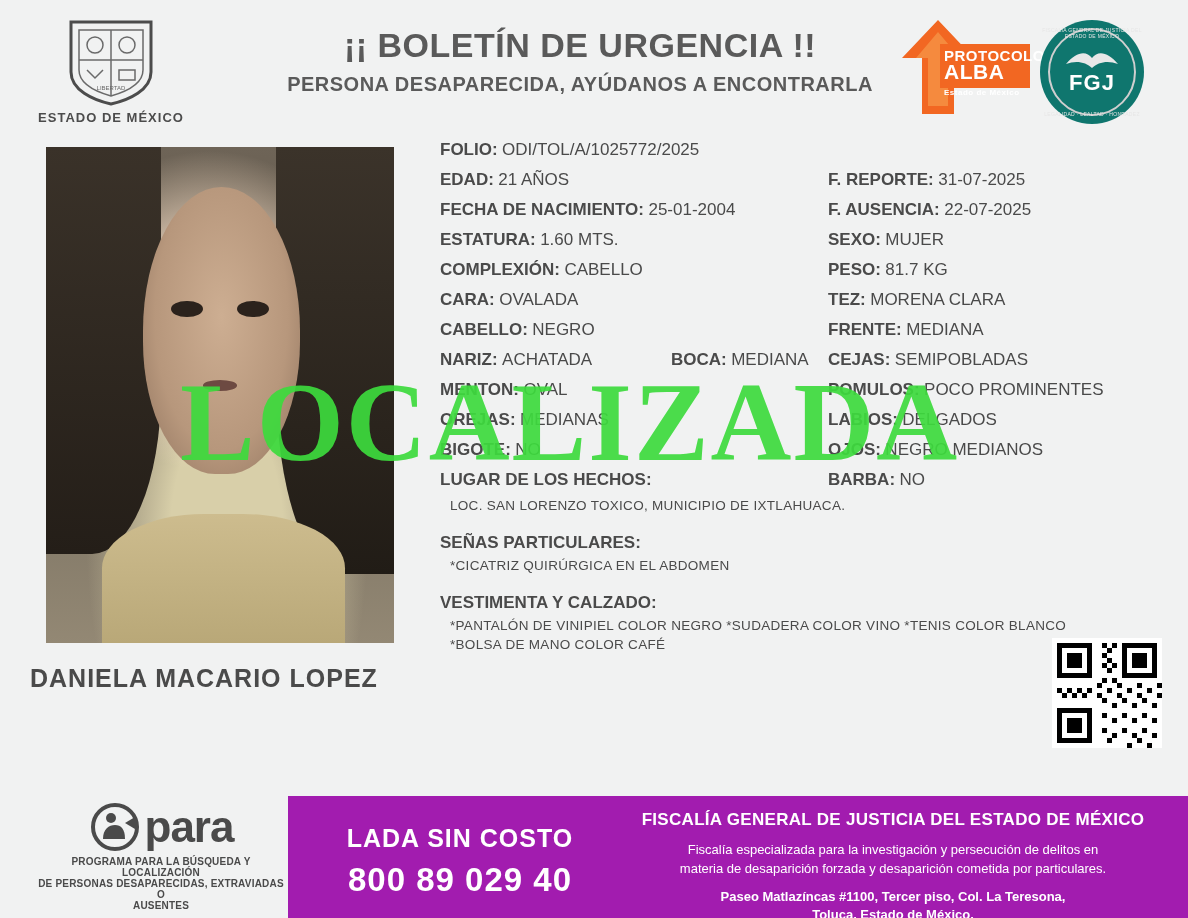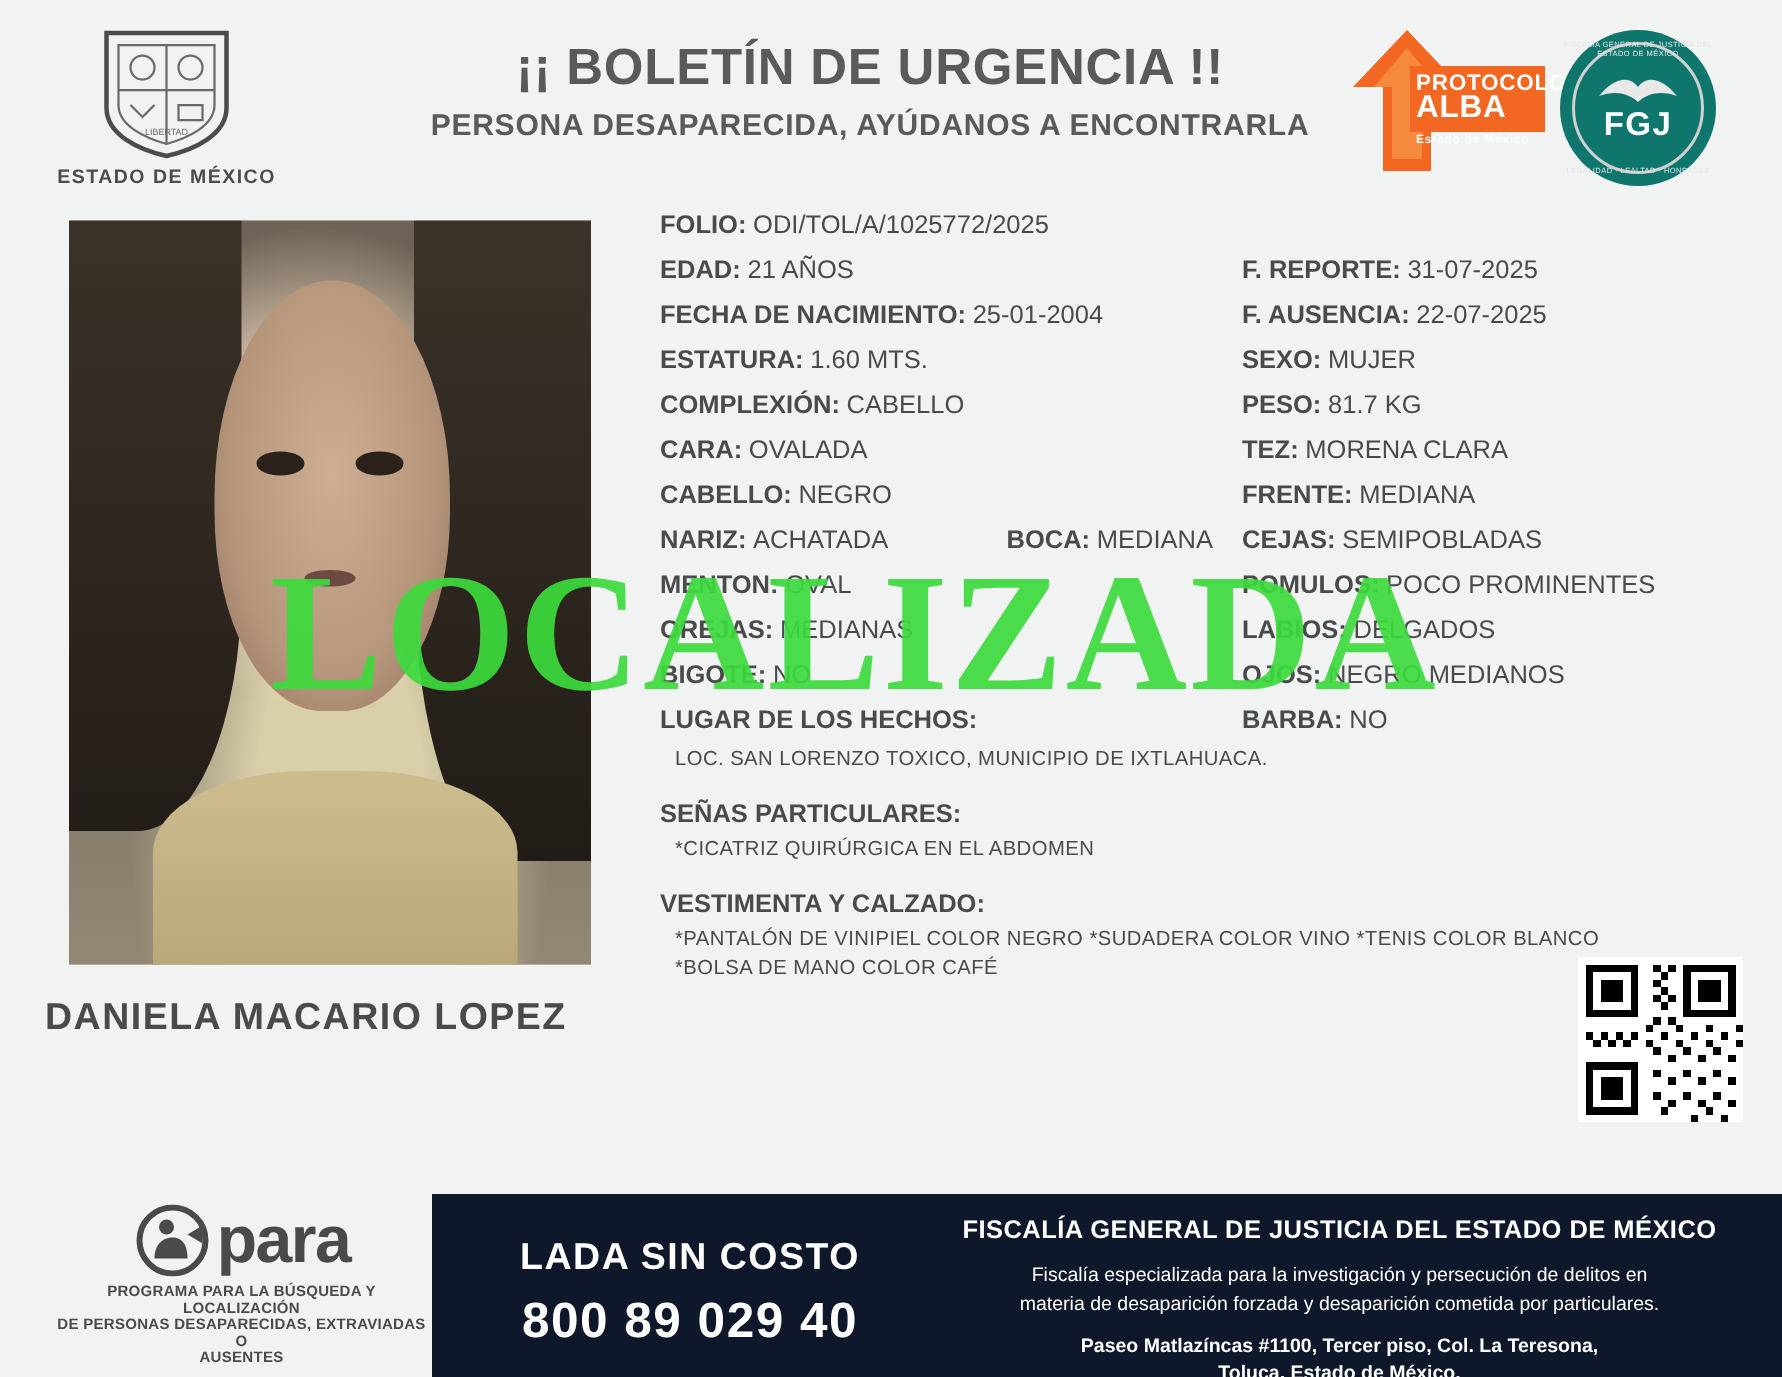--- a/index.html
+++ b/index.html
@@ -117,21 +117,21 @@
   .qr{position:absolute;left:1052px;top:638px;width:110px;height:110px;background:#fff;}
   .qr svg{display:block;}
 
   
   .footer{position:absolute;left:0;top:796px;width:1188px;height:122px;}
   .odisea{position:absolute;left:36px;top:6px;width:250px;text-align:center;}
   .odisea-top{display:flex;align-items:center;justify-content:center;}
   .odisea-word{font-size:44px;font-weight:bold;color:#4a4a4a;letter-spacing:-1px;}
   .odisea-sub{font-size:10px;font-weight:bold;color:#4a4a4a;line-height:11px;margin-top:4px;letter-spacing:.2px;}
   .odisea-phone{font-size:26px;font-weight:bold;color:#4a4a4a;margin-top:8px;letter-spacing:1px;}
-  .gray-box{position:absolute;left:288px;top:0;width:900px;height:122px;background:#0f172a;color:#fff;}
+  .gray-box{position:absolute;left:288px;top:0;width:900px;height:122px;background:#a21caf;color:#fff;}
   .lada{position:absolute;left:22px;top:28px;width:300px;text-align:center;}
   .lada-t{font-size:25px;font-weight:bold;letter-spacing:1px;}
   .lada-n{font-size:33px;font-weight:bold;letter-spacing:1px;margin-top:8px;}
   .fgj-block{position:absolute;left:320px;top:14px;width:570px;text-align:center;}
   .fgj-t{font-size:17px;font-weight:bold;letter-spacing:.3px;}
   .fgj-d{font-size:13px;line-height:19px;margin-top:10px;}
   .fgj-a{font-size:13px;font-weight:bold;line-height:18px;margin-top:10px;}
 </style>
 </head>
 <body>

